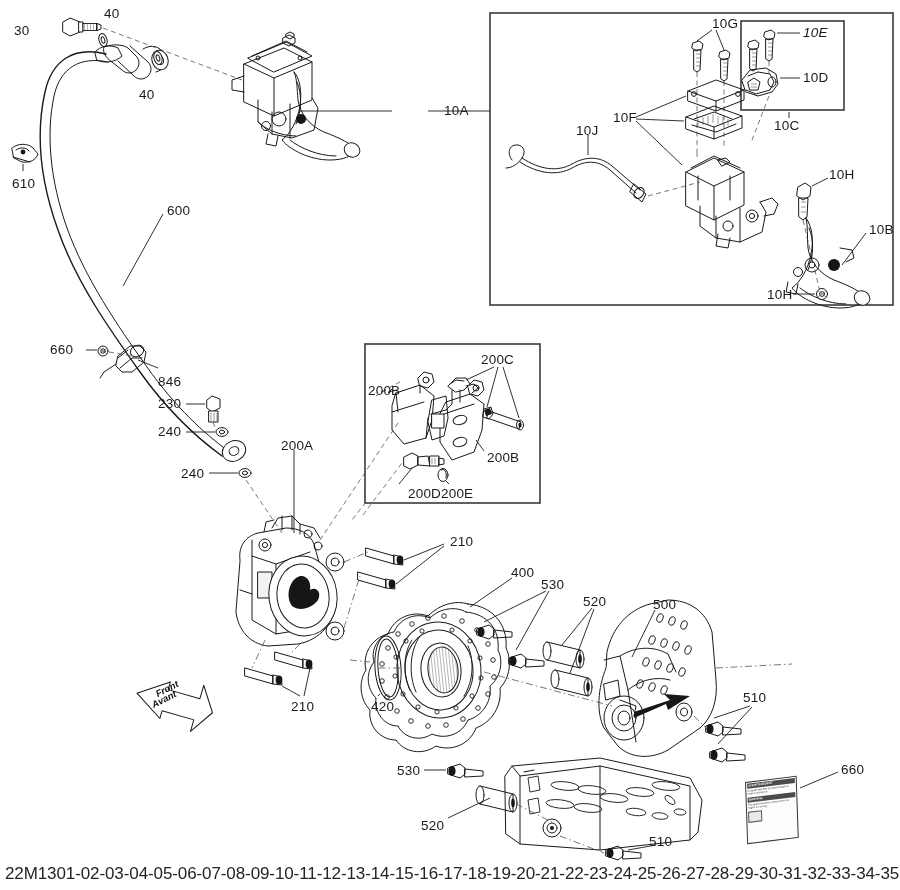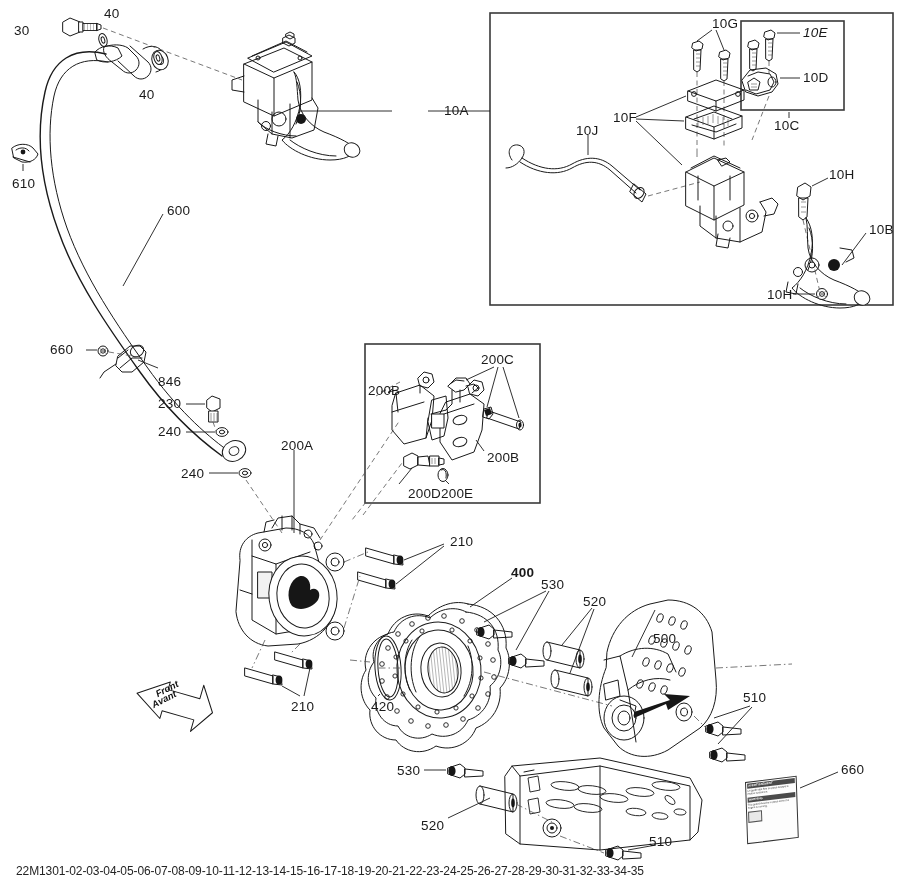--- a/index.html
+++ b/index.html
@@ -15,22 +15,22 @@
   .lbl{
     position:absolute;
     font-family:"Liberation Sans",sans-serif;
     font-size:13.5px;
     color:#1a1a1a;
     white-space:nowrap;
     letter-spacing:0.2px;
   }
   #footer-codes{
     position:absolute;
-    left:16px;top:864px;
-    font-size:12px;
+    left:5px;top:864px;
+    font-size:17px;
     color:#242424;
     letter-spacing:-0.1px;
     white-space:nowrap;
   }
   #watermark{
     position:absolute;
     left:668px;top:838px;
     font-family:"Liberation Serif",serif;
     font-style:italic;
     font-weight:bold;
@@ -711,24 +711,24 @@
   <div class="lbl" style="left:167px;top:203px;">600</div>
   <div class="lbl" style="left:50px;top:342px;">660</div>
   <div class="lbl" style="left:158px;top:374px;">846</div>
   <div class="lbl" style="left:158px;top:396px;">230</div>
   <div class="lbl" style="left:158px;top:424px;">240</div>
   <div class="lbl" style="left:181px;top:466px;">240</div>
   <div class="lbl" style="left:281px;top:438px;">200A</div>
   <div class="lbl" style="left:450px;top:534px;">210</div>
   <div class="lbl" style="left:291px;top:699px;">210</div>
   <div class="lbl" style="left:371px;top:699px;">420</div>
-  <div class="lbl" style="left:511px;top:565px;font-weight:bold;">400</div>
+  <div class="lbl" style="left:511px;top:565px;">400</div>
   <div class="lbl" style="left:541px;top:577px;">530</div>
   <div class="lbl" style="left:583px;top:594px;">520</div>
-  <div class="lbl" style="left:653px;top:631px;">500</div>
+  <div class="lbl" style="left:653px;top:597px;">500</div>
   <div class="lbl" style="left:743px;top:690px;">510</div>
   <div class="lbl" style="left:397px;top:763px;">530</div>
   <div class="lbl" style="left:421px;top:818px;">520</div>
   <div class="lbl" style="left:649px;top:834px;">510</div>
   <div class="lbl" style="left:841px;top:762px;">660</div>
 
   <div class="lbl" style="left:712px;top:16px;">10G</div>
   <div class="lbl" style="left:803px;top:25px;font-style:italic;">10E</div>
   <div class="lbl" style="left:803px;top:70px;">10D</div>
   <div class="lbl" style="left:774px;top:118px;">10C</div>

